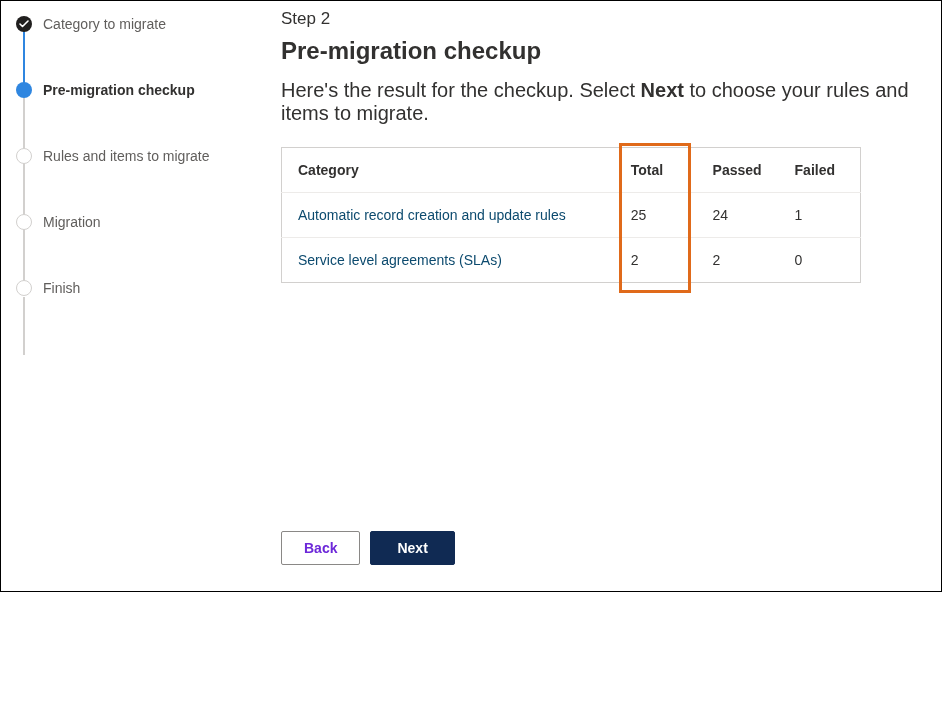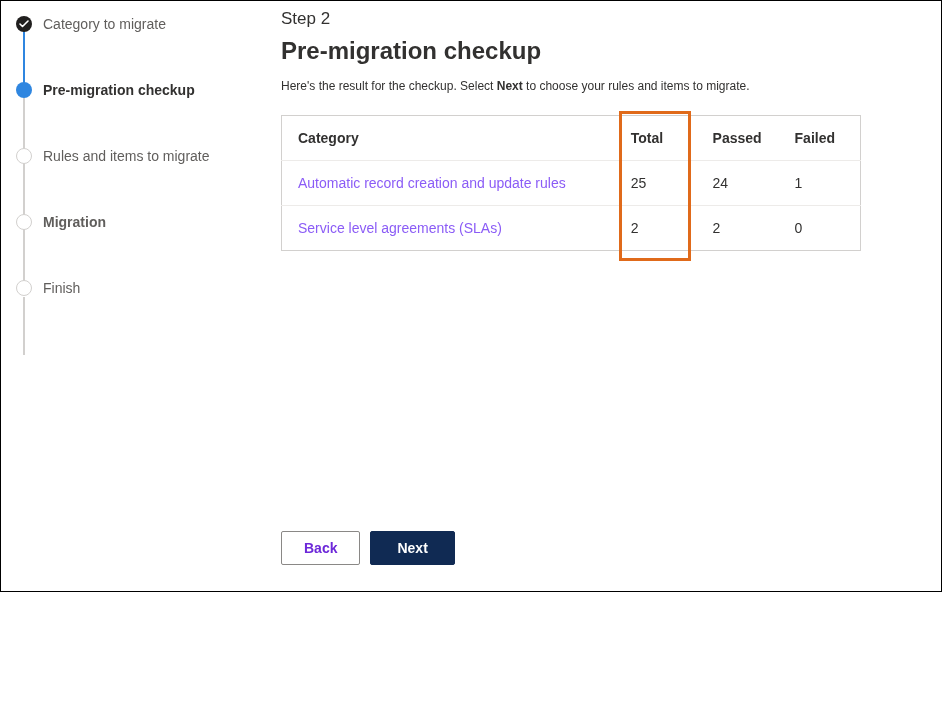--- a/index.html
+++ b/index.html
@@ -14,29 +14,29 @@
     .marker { position:absolute; left:15px; top:50%; transform:translateY(-50%); width:16px; height:16px; border-radius:50%; background:#fff; }
     .marker.done { background:#201f1e; }
     .marker.done svg { position:absolute; left:3px; top:4px; }
     .marker.current { background:#2f86e0; }
     .marker.future { border:1px solid #d2d0ce; }
     .connector { position:absolute; left:22px; width:2px; background:#d2d0ce; }
     .connector.first { background:#2f86e0; }
     .main { position:absolute; left:280px; top:0; right:0; bottom:0; padding:8px 22px 0 0; display:flex; flex-direction:column; }
     .step-label { font-size:17px; color:#323130; margin-bottom:8px; }
     .page-title { font-size:24px; font-weight:600; margin-bottom:14px; }
-    .intro { font-size:12px; color:#323130; margin-bottom:22px; }
+    .intro { font-size:20px; color:#323130; margin-bottom:22px; }
     .intro .bold { font-weight:600; }
     .table { width:580px; border:1px solid #d2d0ce; border-collapse:collapse; position:relative; }
     .table th, .table td { text-align:left; font-size:14px; padding:14px 16px; border-bottom:1px solid #edebe9; }
     .table tr:last-child td { border-bottom:none; }
     .table th { font-weight:600; }
     .table th.cat { width:335px; }
     .table th.num { width:82px; }
-    .table td.cat { color:#8b5cf6; }
+    .table td.cat { color:#0c4a6e; }
     .table td.num { color:#323130; }
     .highlight-box { position:absolute; border:3px solid #e06a1a; pointer-events:none; }
     .footer { position:absolute; left:280px; bottom:26px; display:flex; gap:10px; }
     .btn { font-size:14px; font-weight:600; padding:8px 22px; border-radius:2px; cursor:pointer; border:1px solid #8a8886; background:#fff; color:#6d28d9; }
     .btn.primary { background:#102a53; border-color:#102a53; color:#fff; padding:8px 26px; }
   </style>
 </head>
 <body>
 
 <div class="frame">
@@ -59,21 +59,21 @@
         <span class="label grey">Category to migrate</span>
       </li>
       <li class="step-item current" style="margin-bottom:32px;">
         <span class="marker current"></span>
         <span class="label">Pre-migration checkup</span>
       </li>
       <li class="step-item future" style="margin-bottom:32px;">
         <span class="marker future"></span>
         <span class="label">Rules and items to migrate</span>
       </li>
-      <li class="step-item future" style="margin-bottom:32px;font-weight:bold;">
+      <li class="step-item future" style="margin-bottom:32px;">
         <span class="marker future"></span>
         <span class="label">Migration</span>
       </li>
       <li class="step-item future">
         <span class="marker future"></span>
         <span class="label">Finish</span>
       </li>
     </ul>
   </nav>
 

